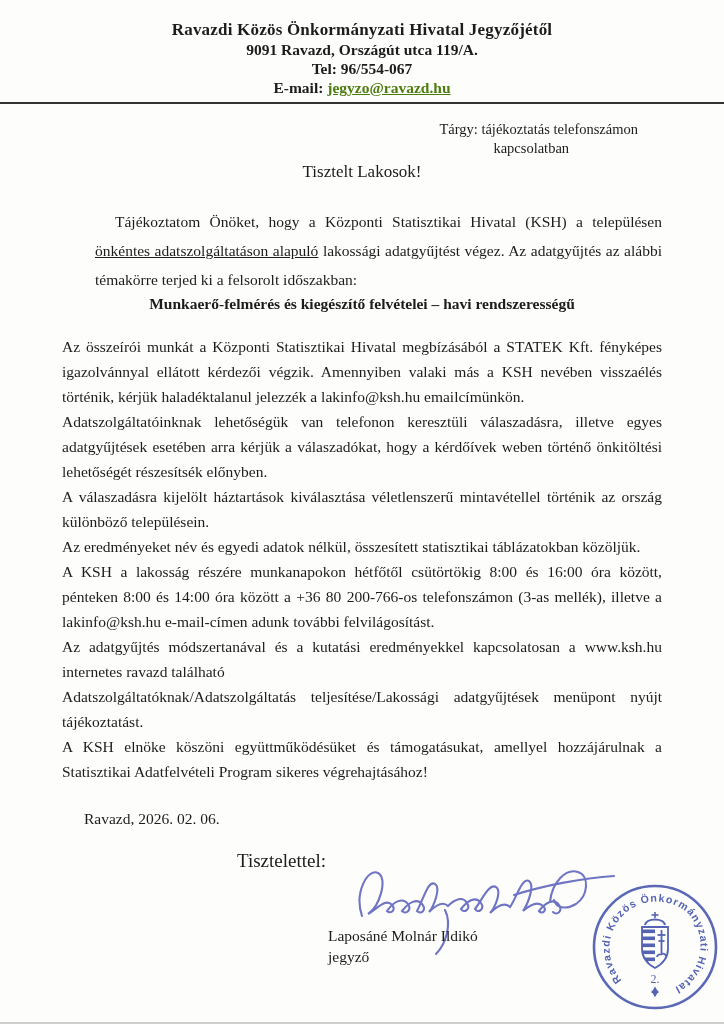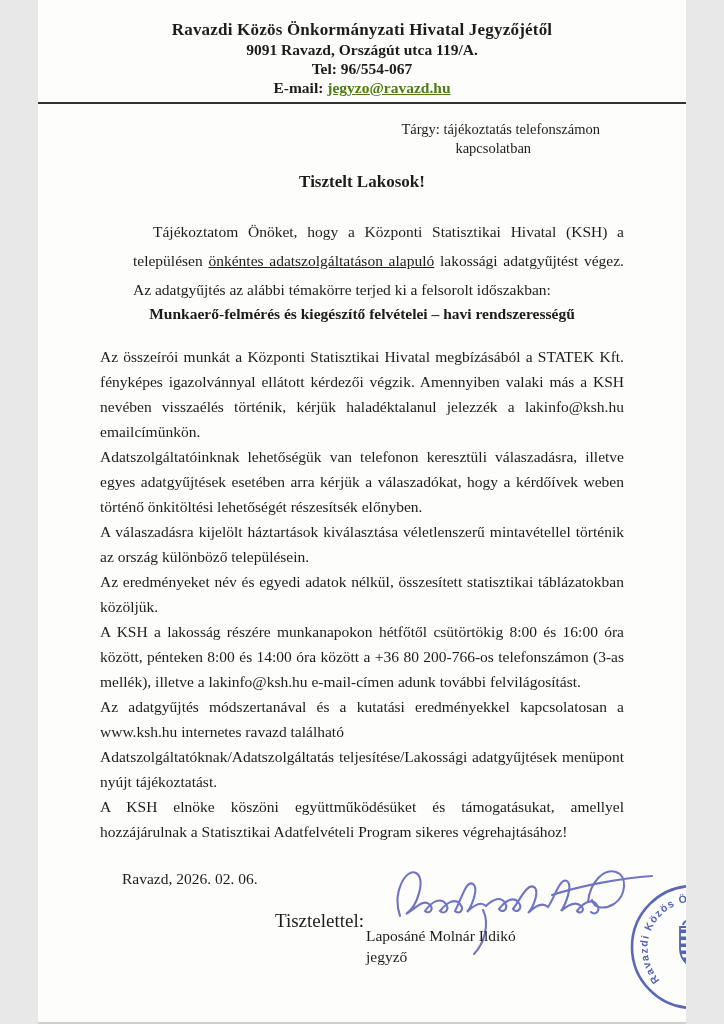--- a/index.html
+++ b/index.html
@@ -1,18 +1,18 @@
 <!DOCTYPE html>
 <html lang="hu"><head>
 <meta charset="utf-8">
 <style>
   html,body{margin:0;padding:0;background:#e8e8e8;}
   .page{
     position:relative;
-    width:648px;height:1024px;
+    width:724px;height:1024px;
     margin:0 auto;
     background:#fdfdfc;
     font-family:"Liberation Serif", serif;
     color:#1c1c1c;
     overflow:hidden;
     box-sizing:border-box;
     border-bottom:2px solid #cfcfcf;
   }
   
   .letterhead{padding-top:19px;text-align:center;font-weight:bold;}
@@ -21,21 +21,21 @@
   .lh-email a{color:#4d7c0f;text-decoration:underline;}
   .divider{border:none;border-top:2px solid #333;margin:5px 0 0 0;width:100%;}
   
   .subject{
     display:flex;flex-direction:column;align-items:flex-start;
     width:max-content;margin:16px 86px 0 auto;
     font-size:14.5px;line-height:19px;
   }
   .subject-line2{padding-left:54px;}
   
-  .salutation{margin-top:14px;text-align:center;font-weight:bold;font-size:17px;line-height:20px;}
+  .salutation{margin-top:4px;text-align:center;font-weight:normal;font-size:17px;line-height:20px;}
   
   .intro{
     margin:25px 62px 0 95px;
     font-size:15.5px;line-height:29px;
     text-align:justify;text-indent:20px;
   }
   .u{text-decoration:underline;}
   
   .topic{text-align:center;font-weight:bold;font-size:15.5px;line-height:19px;}
   

